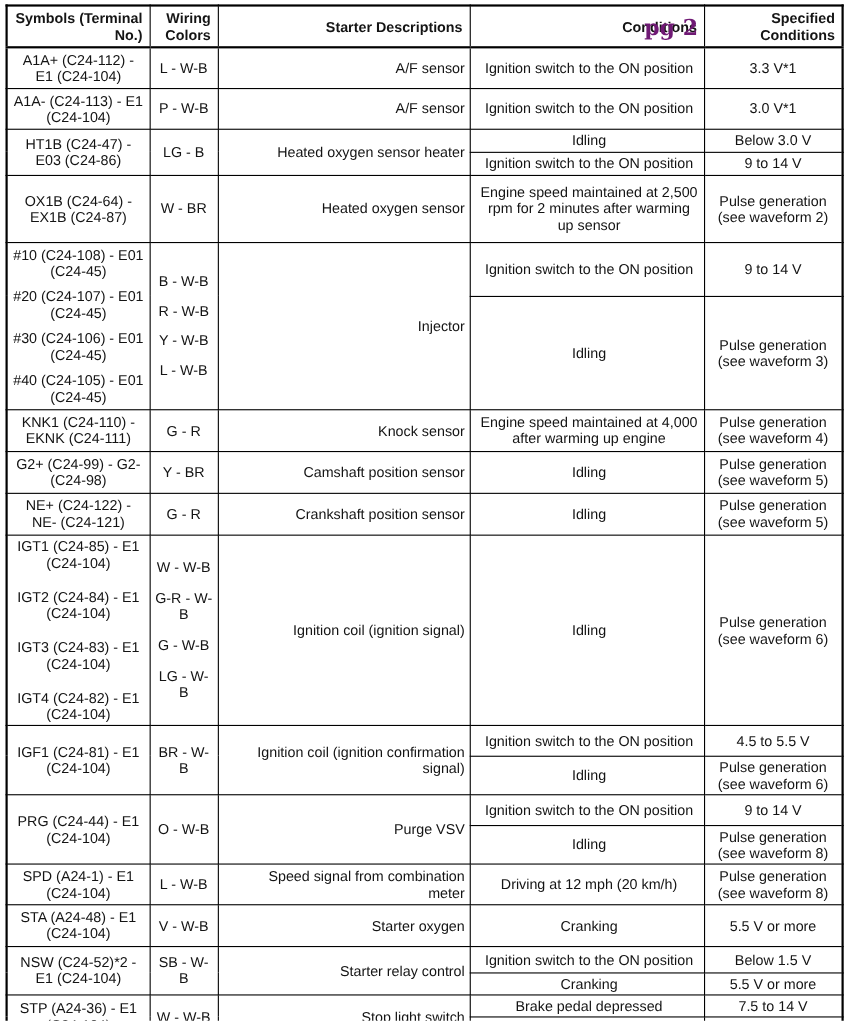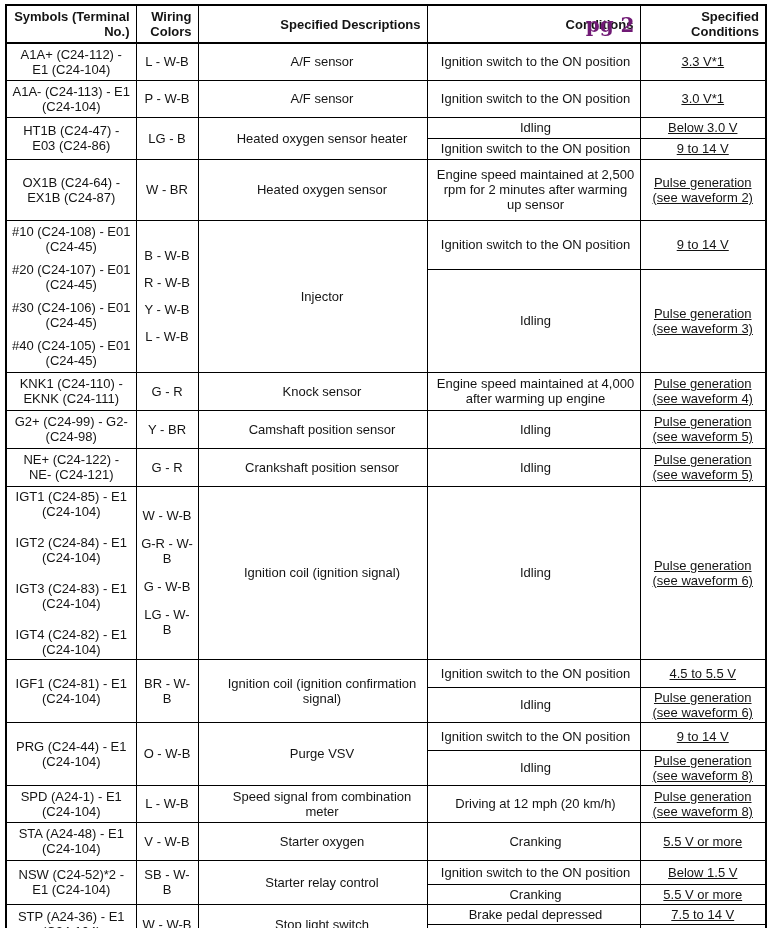--- a/index.html
+++ b/index.html
@@ -24,23 +24,23 @@
     border-bottom: 2px solid #000; height: 38px; padding: 2px 6px;
   }
   th.rel { position: relative; }
   .pg-stamp {
     position: absolute; right: 5px; top: 8px;
     font-family: "DejaVu Serif", serif; font-weight: bold;
     font-size: 20px; line-height: 22px; color: #b22e3e;
   }
   .c-sym  { text-align: center; }
   .c-wire { text-align: center; }
-  .c-desc { text-align: center; padding-left: 23px; }
+  .c-desc { text-align: right; padding-left: 23px; }
   .c-cond { text-align: center; padding-left: 8px; }
-  .c-spec { text-align: center; text-decoration: underline; }
+  .c-spec { text-align: center; }
   
   .rh19{height:19px}.rh20{height:20px}.rh21{height:21px}.rh24{height:24px}
   .rh28{height:28px}.rh29{height:29px}.rh30{height:30px}.rh37{height:37px}
   .rh38{height:38px}.rh49{height:49px}.rh61{height:61px}.rh103{height:103px}
   .rh163{height:163px}
   
   .stack > div + div { margin-top: 8px; }
   .stack-lg > div + div { margin-top: 16px; }
   .wires > div + div { margin-top: 12px; }
   .wires-lg > div + div { margin-top: 13px; }
@@ -54,21 +54,21 @@
     <col style="width:130px">
         <col style="width:62px">
         <col style="width:229px">
         <col style="width:213px">
         <col style="width:126px">
   </colgroup>
   <thead>
     <tr>
       <th>Symbols (Terminal No.)</th>
       <th>Wiring Colors</th>
-      <th>Specified Descriptions</th>
+      <th>Starter Descriptions</th>
       <th class="rel">
         <span>Conditions</span>
         <span class="pg-stamp" style="color: #701a75;">pg 2</span>
       </th>
       <th>Specified Conditions</th>
     </tr>
   </thead>
 
   <tbody>
     <tr class="rh37">

